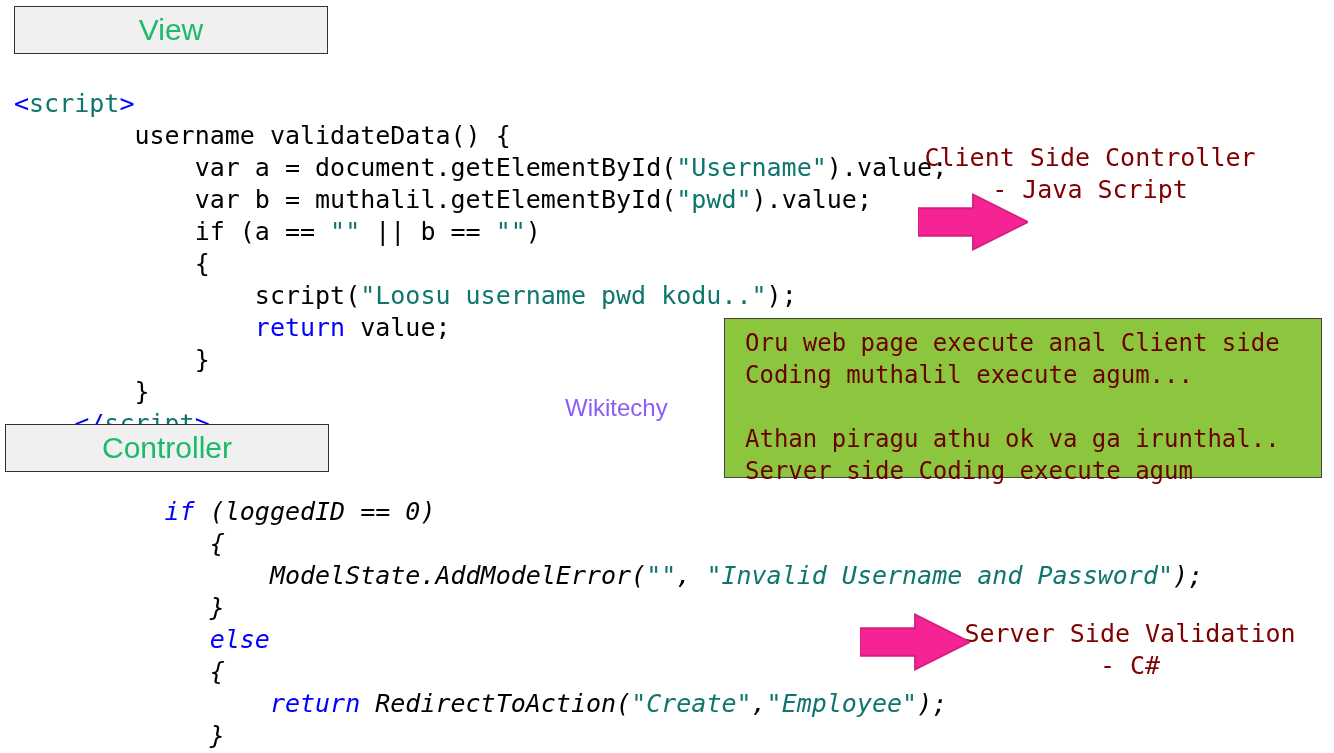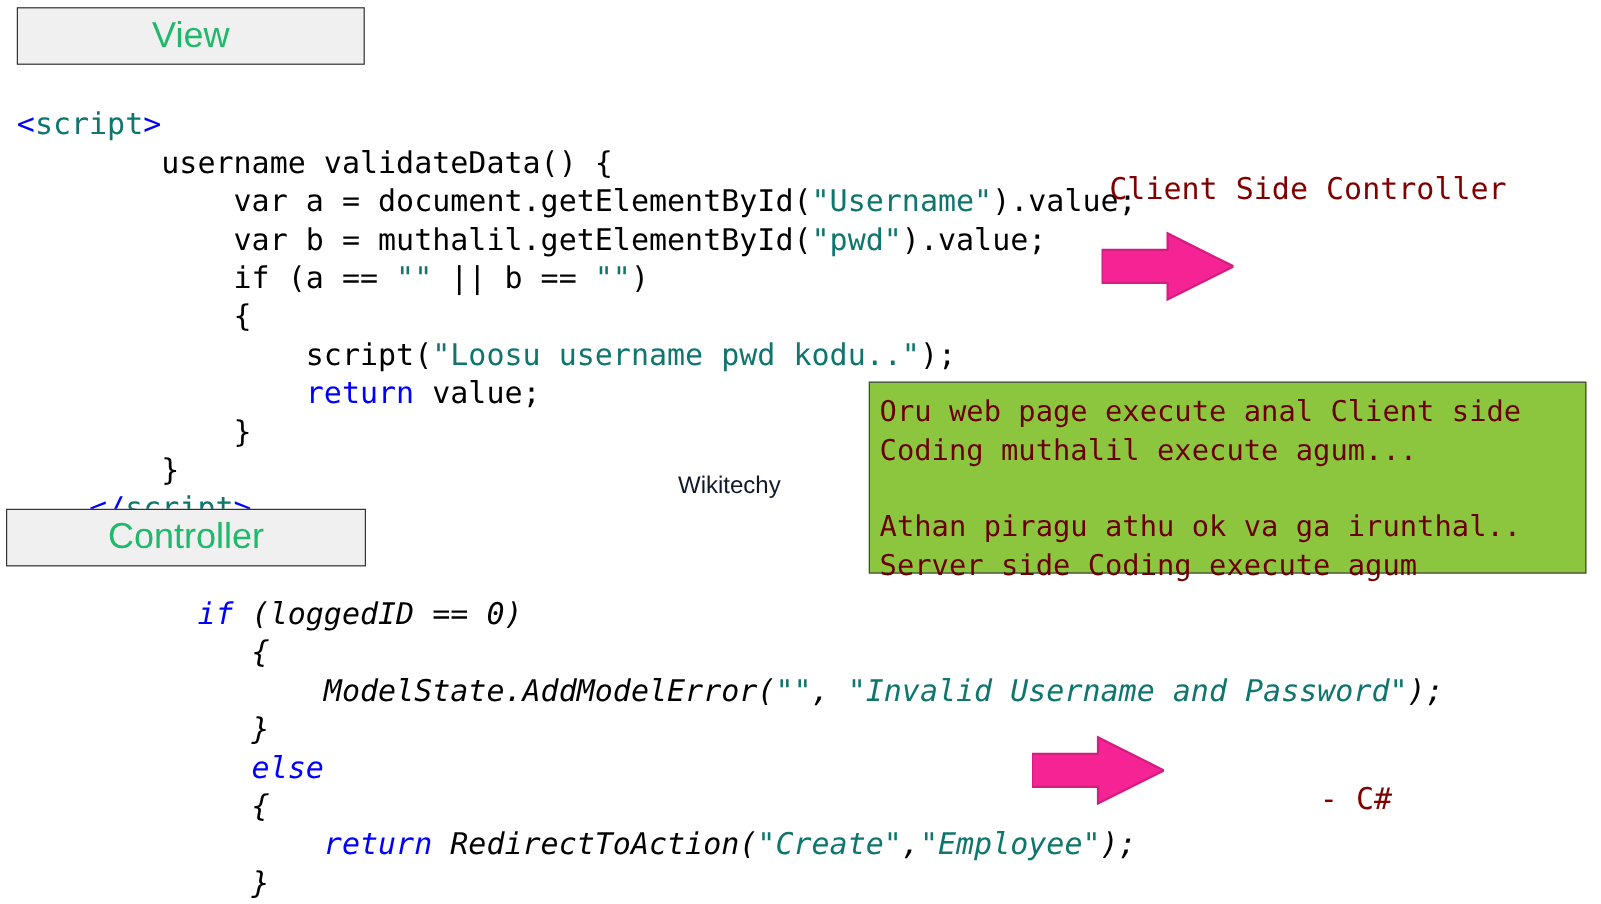--- a/index.html
+++ b/index.html
@@ -12,21 +12,21 @@
     position: relative;
     overflow: hidden;
   }
   .section-box {
     border: 1px solid #333;
     background: #f0f0f0;
     color: #1fb96b;
     font-family: Arial, sans-serif;
     font-size: 30px;
     text-align: center;
-    padding: 6px 0;
+    padding: 6px 12px;
   }
   .section-view {
     position: absolute;
     left: 14px;
     top: 6px;
     width: 288px;
   }
   .section-controller {
     position: absolute;
     left: 5px;
@@ -66,31 +66,31 @@
     left: 724px;
     top: 318px;
     width: 598px;
     height: 160px;
     background: #8cc63f;
     border: 1px solid #444;
     color: #6b0000;
     font-family: "Consolas","Lucida Console", monospace;
     font-size: 24px;
     line-height: 32px;
-    padding: 8px 8px;
+    padding: 8px 20px;
     box-sizing: border-box;
     white-space: pre-wrap;
   }
   .watermark {
     position: absolute;
     left: 565px;
     top: 394px;
-    color: #0f172a;
+    color: #8b5cf6;
     font-family: Arial, sans-serif;
-    font-size: 20px;
+    font-size: 24px;
   }
   .arrow {
     position: absolute;
     width: 110px;
     height: 60px;
   }
   .arrow svg { width: 100%; height: 100%; }
   .arrow-client { left: 918px; top: 192px; }
   .arrow-server { left: 860px; top: 612px; }
 </style>
@@ -121,24 +121,25 @@
              <span>{</span>
                  <span>ModelState.AddModelError(</span><span class="brown">""</span><span>, </span><span class="brown">"Invalid Username and Password"</span><span>);</span>
              <span>}</span>
              <span class="blue">else</span>
              <span>{</span>
                  <span class="blue">return</span><span> RedirectToAction(</span><span class="brown">"Create"</span><span>,</span><span class="brown">"Employee"</span><span>);</span>
              <span>}</span></div>
 
 <div class="annotation annot-client">
   <span>Client Side Controller</span><br>
+  <span>- Java Script</span>
 </div>
 
 <div class="annotation annot-server">
-  <br>
+  <span>Server Side Validation</span><br>
   <span>- C#</span>
 </div>
 
 <div class="arrow arrow-client">
   <svg viewBox="0 0 120 60">
     <polygon points="0,15 60,15 60,0 120,30 60,60 60,45 0,45" fill="#f52394" stroke="#d11e80" stroke-width="2"></polygon>
   </svg>
 </div>
 <div class="arrow arrow-server">
   <svg viewBox="0 0 120 60">

